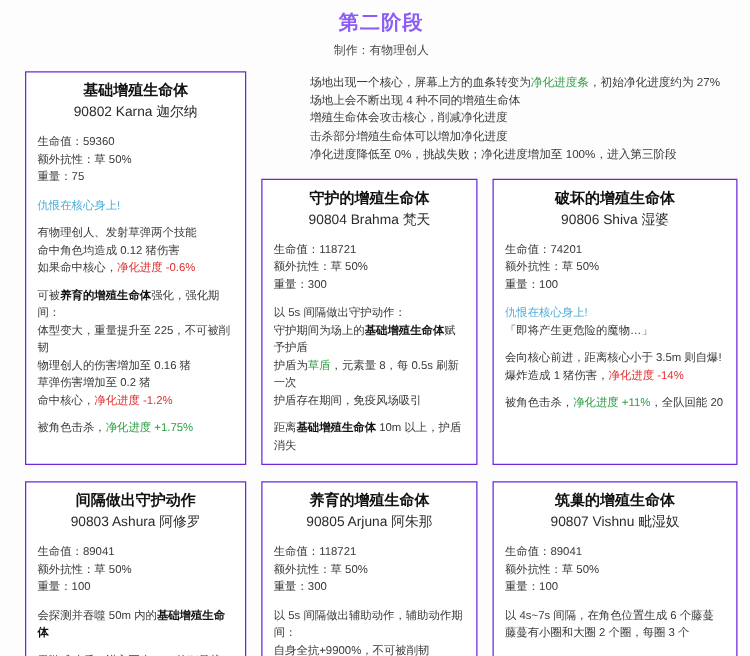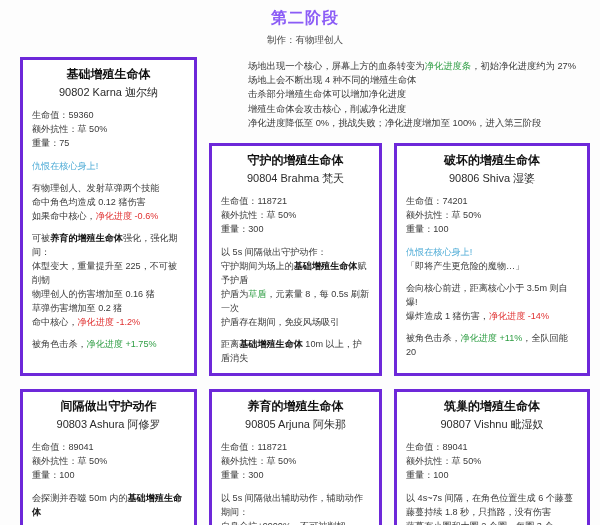--- a/index.html
+++ b/index.html
@@ -17,21 +17,21 @@
   .hdr .credit{font-size:9.5px;color:#4a4a4a;margin-top:5px;}
   .main{
     display:grid;
     grid-template-columns:177px 173px 196px;
     grid-auto-rows:auto;
     gap:13px 12px;
     align-items:stretch;
   }
   .intro{grid-column:2/4;grid-row:1;font-size:9.3px;line-height:14.2px;padding-top:2px;margin-left:39px;}
   .card{
-    border:3px solid #6d28d9;
+    border:1px solid #6d28d9;
     background:#fff;
     padding:7px 9px 8px 9px;
     font-size:9.1px;
     line-height:14px;
     box-sizing:border-box;
   }
   .card-basic{grid-column:1;grid-row:1/3;}
   .card-guard{grid-column:2;grid-row:2;}
   .card-destroy{grid-column:3;grid-row:2;}
   .card-predator{grid-column:1;grid-row:3;}
@@ -54,22 +54,22 @@
 <div class="page">
   <div class="hdr">
     <div class="title" style="color: #8b5cf6;">第二阶段</div>
     <div class="credit">制作：有物理创人</div>
   </div>
 
   <div class="main">
     <div class="intro">
         <div class="tline"><span>场地出现一个核心，屏幕上方的血条转变为</span><span class="s-green">净化进度条</span><span>，初始净化进度约为 27%</span></div>
         <div class="tline"><span>场地上会不断出现 4 种不同的增殖生命体</span></div>
+        <div class="tline"><span>增殖生命体会攻击核心，削减净化进度</span></div>
         <div class="tline"><span>击杀部分增殖生命体可以增加净化进度</span></div>
-        <div class="tline"><span>增殖生命体会攻击核心，削减净化进度</span></div>
         <div class="tline"><span>净化进度降低至 0%，挑战失败；净化进度增加至 100%，进入第三阶段</span></div>
       </div>
 
     <div class="card card-basic">
         <div class="c-title">基础增殖生命体</div>
         <div class="c-sub">90802 Karna 迦尔纳</div>
         <div class="stats">
           <div class="tline"><span>生命值：59360</span></div>
           <div class="tline"><span>额外抗性：草 50%</span></div>
           <div class="tline"><span>重量：75</span></div>
@@ -162,18 +162,17 @@
     <div class="card card-nest">
         <div class="c-title">筑巢的增殖生命体</div>
         <div class="c-sub">90807 Vishnu 毗湿奴</div>
         <div class="stats">
           <div class="tline"><span>生命值：89041</span></div>
           <div class="tline"><span>额外抗性：草 50%</span></div>
           <div class="tline"><span>重量：100</span></div>
         </div>
         <div class="para">
           <div class="tline"><span>以 4s~7s 间隔，在角色位置生成 6 个藤蔓</span></div>
-          <div class="tline"><span>藤蔓持续 1.8 秒，只挡路，没有伤害</span></div>
           <div class="tline"><span>藤蔓有小圈和大圈 2 个圈，每圈 3 个</span></div>
         </div>
       </div>
   </div>
 </div>
 
 </body></html>

